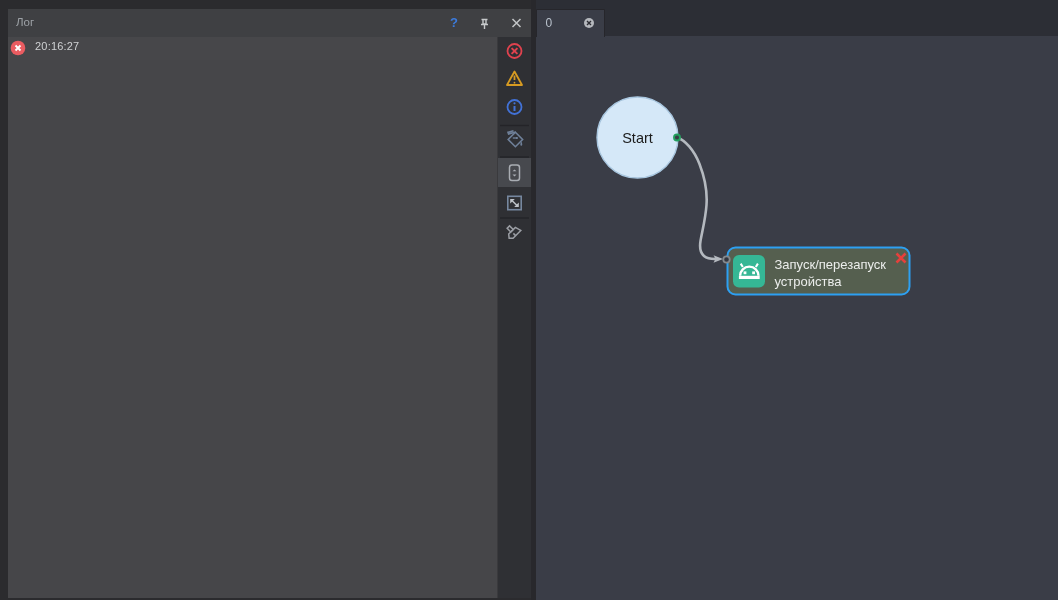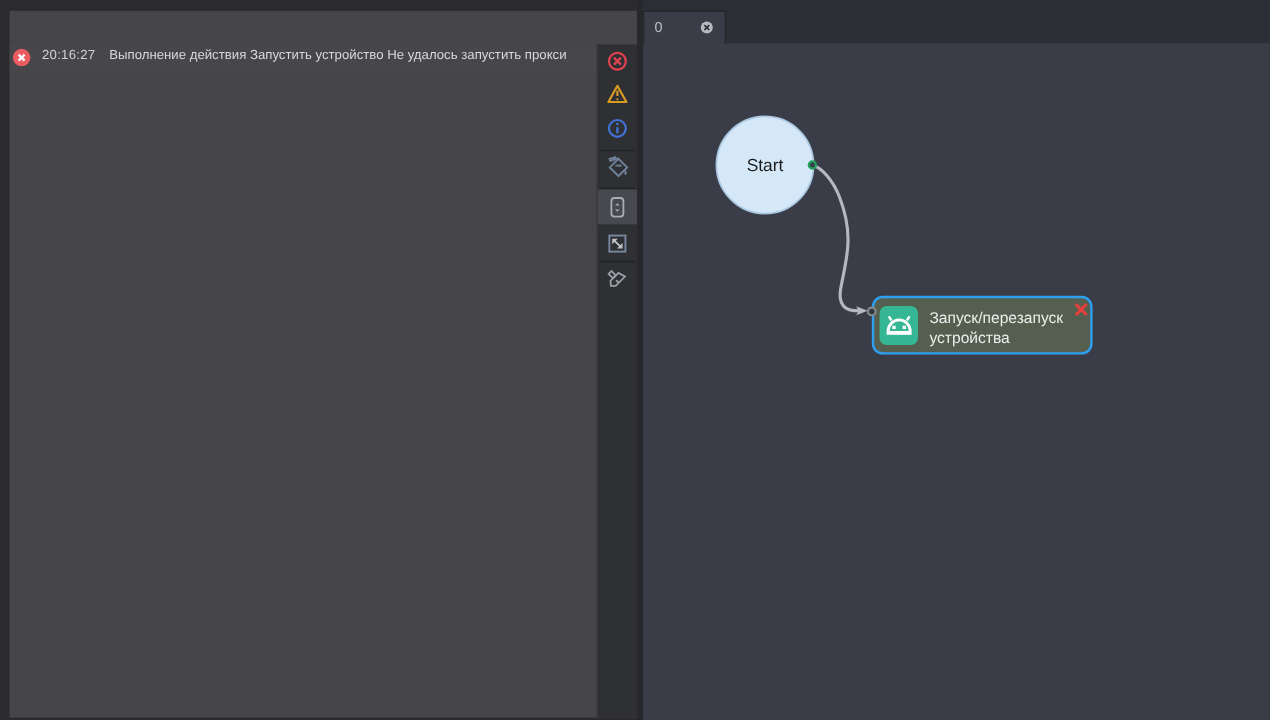--- a/index.html
+++ b/index.html
@@ -12,27 +12,36 @@
 #erricon{position:absolute;left:2px;top:3px}
 #ltime{position:absolute;left:27px;top:3px;font-size:11px;color:#cfd1d3;letter-spacing:0.2px}
 #lmsg{position:absolute;left:83px;top:3px;font-size:11px;color:#d6d8da}
 #tbar{position:absolute;right:0;top:28px;width:33px;height:561px;background:#2f3034}
 #tdivider{position:absolute;left:489px;top:28px;width:1px;height:561px;background:#3a3a3d}
 #splitter{position:absolute;left:531px;top:0;width:5px;height:600px;background:#28282c}
 #right{position:absolute;left:536px;top:0;width:522px;height:600px;background:#3a3d47}
 </style></head>
 <body>
 <div id="panel">
+  <div id="ptitle">
+    <span class="t">Лог</span>
+    <span id="qm">?</span>
+    <svg id="pinicon" width="15" height="16" viewBox="0 0 15 16">
+      <path d="M4.5 2.5 H10.5 M6 2.5 V7 H9 V2.5 M4 7.5 H11 M7.5 8 V12" stroke="#c7c9cb" stroke-width="1.4" fill="none"></path>
+    </svg>
+    <svg id="xicon" width="15" height="14" viewBox="0 0 15 14">
+      <path d="M3.5 3 L11.5 11 M11.5 3 L3.5 11" stroke="#c3c5c7" stroke-width="1.5" fill="none"></path>
+    </svg>
+  </div>
   <div id="logrow">
     <svg id="erricon" width="16" height="16" viewBox="0 0 16 16">
       <circle cx="8" cy="8" r="7.3" fill="#ea5c61"></circle>
       <path d="M5.5 5.5 L10.5 10.5 M10.5 5.5 L5.5 10.5" stroke="#fff" stroke-width="1.9" fill="none"></path>
     </svg>
     <span id="ltime">20:16:27</span>
-    <span id="lmsg">Выполнение действия Запустить устройство Не удалось запустить прокси</span>
   </div>
   <div id="tdivider"></div>
   <div id="tbar">
     <svg width="33" height="561" viewBox="0 0 33 561">
 
       <g stroke="#e0424e" stroke-width="1.8" fill="none">
         <circle cx="16.5" cy="14" r="7"></circle>
         <path d="M13.6 11.1 L19.4 16.9 M19.4 11.1 L13.6 16.9" stroke-width="2"></path>
       </g>
 

